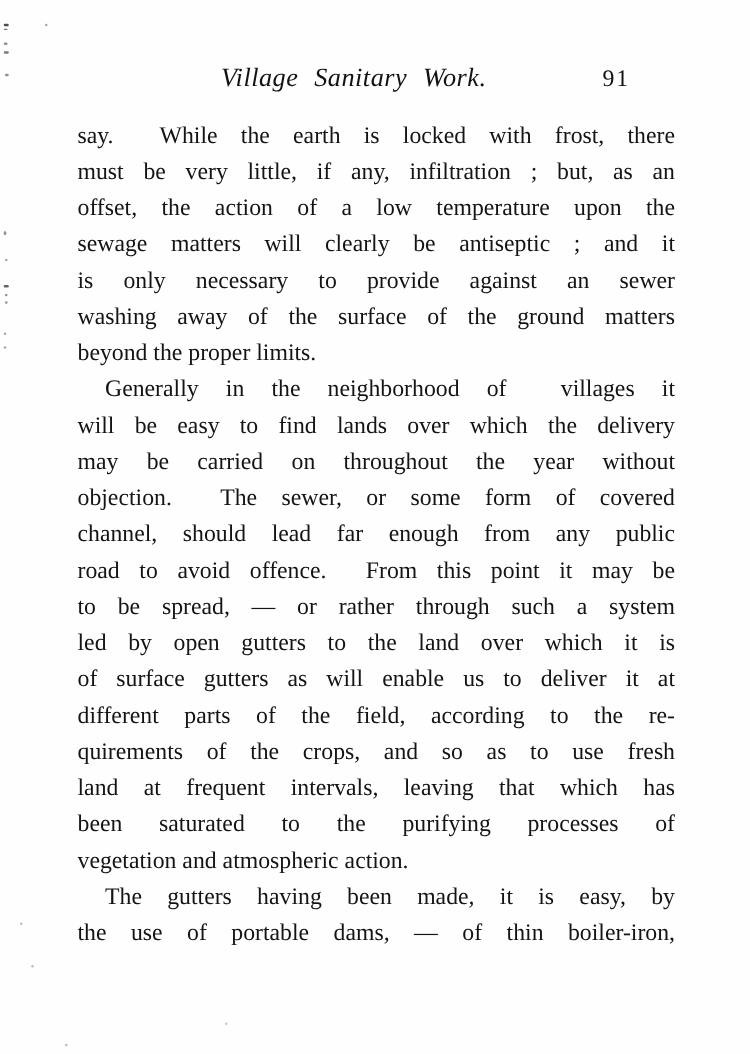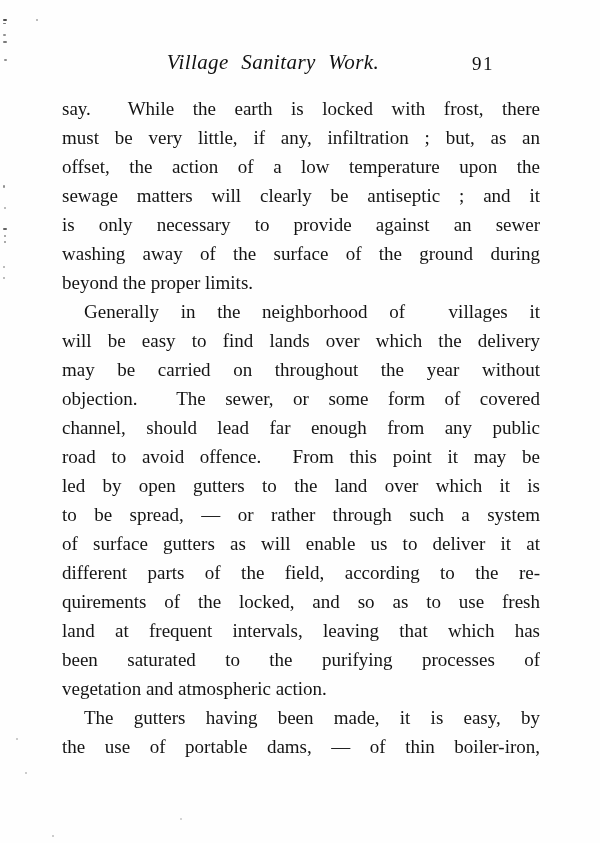--- a/index.html
+++ b/index.html
@@ -12,21 +12,21 @@
     width: 600px;
     height: 843px;
     background: #fefefe;
     overflow: hidden;
     color: #141414;
     font-family: "Liberation Serif", serif;
   }
   .running-header {
     position: absolute;
     top: 50px;
-    left: 52px;
+    left: 62px;
     width: 478px;
     height: 32px;
   }
   .header-title {
     display: block;
     text-align: center;
     padding-right: 36px;
     font-style: italic;
     font-size: 21px;
     word-spacing: 7px;
@@ -78,33 +78,33 @@
     <span class="header-title">Village Sanitary Work.</span>
     <span class="page-number">91</span>
   </div>
 
   <div class="body-text">
       <div class="line">say.  While the earth is locked with frost, there</div>
       <div class="line">must be very little, if any, infiltration ; but, as an</div>
       <div class="line">offset, the action of a low temperature upon the</div>
       <div class="line">sewage matters will clearly be antiseptic ; and it</div>
       <div class="line">is only necessary to provide against an sewer</div>
-      <div class="line">washing away of the surface of the ground during</div>
+      <div class="line">washing away of the surface of the ground matters</div>
       <div class="line noj">beyond the proper limits.</div>
       <div class="line indent">Generally in the neighborhood of  villages it</div>
       <div class="line">will be easy to find lands over which the delivery</div>
       <div class="line">may be carried on throughout the year without</div>
       <div class="line">objection.  The sewer, or some form of covered</div>
       <div class="line">channel, should lead far enough from any public</div>
       <div class="line">road to avoid offence.  From this point it may be</div>
+      <div class="line">to be spread, — or rather through such a system</div>
       <div class="line">led by open gutters to the land over which it is</div>
-      <div class="line">to be spread, — or rather through such a system</div>
       <div class="line">of surface gutters as will enable us to deliver it at</div>
       <div class="line">different parts of the field, according to the re-</div>
-      <div class="line">quirements of the locked, and so as to use fresh</div>
+      <div class="line">quirements of the crops, and so as to use fresh</div>
       <div class="line">land at frequent intervals, leaving that which has</div>
       <div class="line">been saturated to the purifying processes of</div>
       <div class="line noj">vegetation and atmospheric action.</div>
       <div class="line indent">The gutters having been made, it is easy, by</div>
       <div class="line">the use of portable dams, — of thin boiler-iron,</div>
     </div>
 
   <div id="artifacts">
       <div class="speck" style="left: 3px; top: 19px; width: 4px; height: 2px; opacity: 0.8;"></div>
       <div class="speck" style="left: 3px; top: 23px; width: 3px; height: 1px; opacity: 0.6;"></div>

